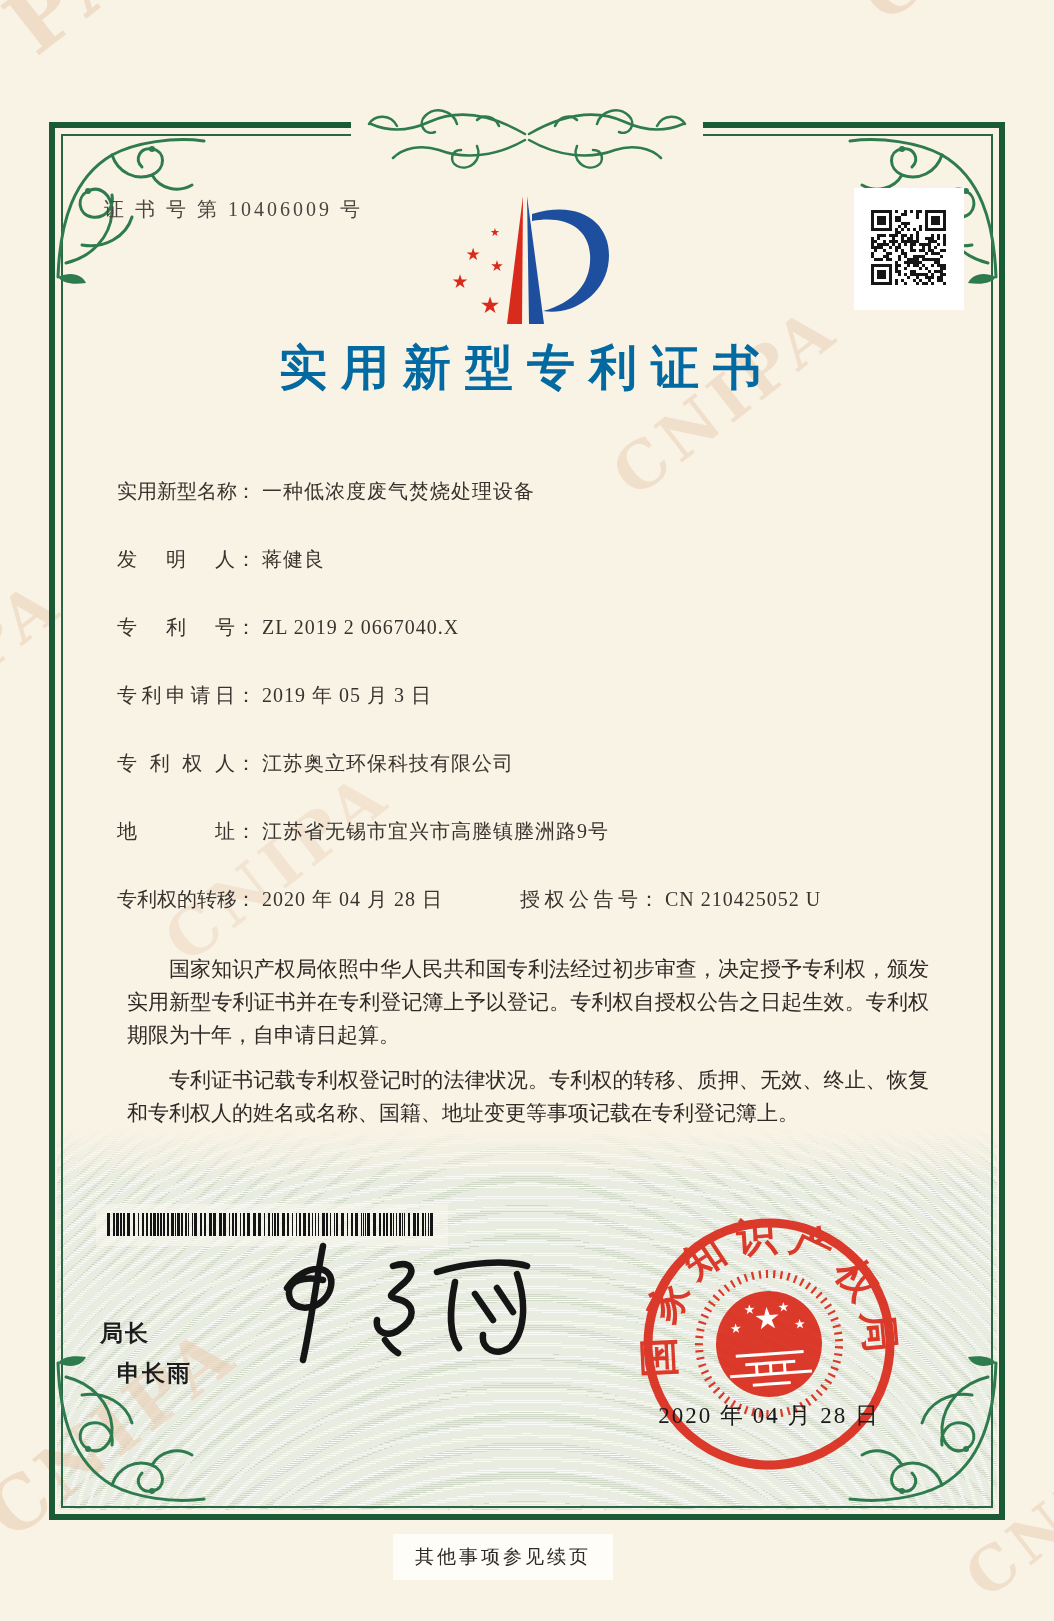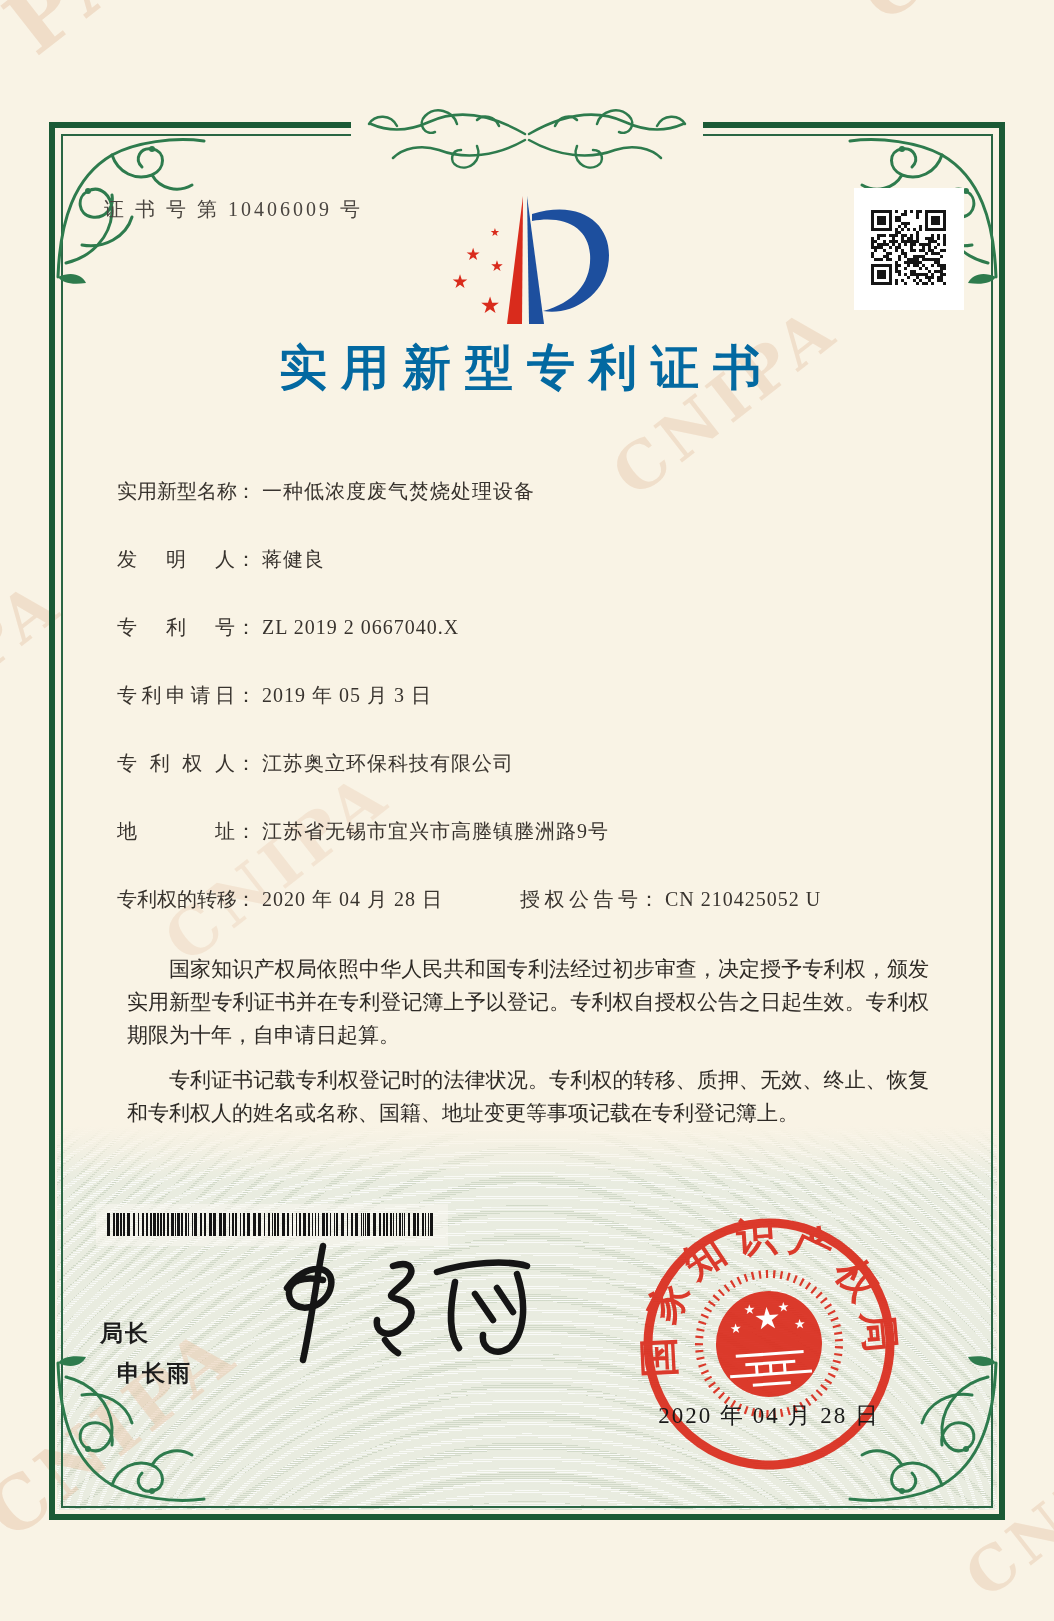--- a/index.html
+++ b/index.html
@@ -552,14 +552,17 @@
           <path d="M-41,30 H41"></path>
           <path d="M-19,40 H19"></path>
         <path d="M-14,19 V30"></path>
           <path d="M0,19 V30"></path>
           <path d="M14,19 V30"></path>
       </g>
     </g>
   </svg>
   <div class="seal-date">2020 年 04 月 28 日</div>
 
+  <div class="continuation-box">
+    <div>其他事项参见续页</div>
+  </div>
 
 </div>
 
 </body></html>

